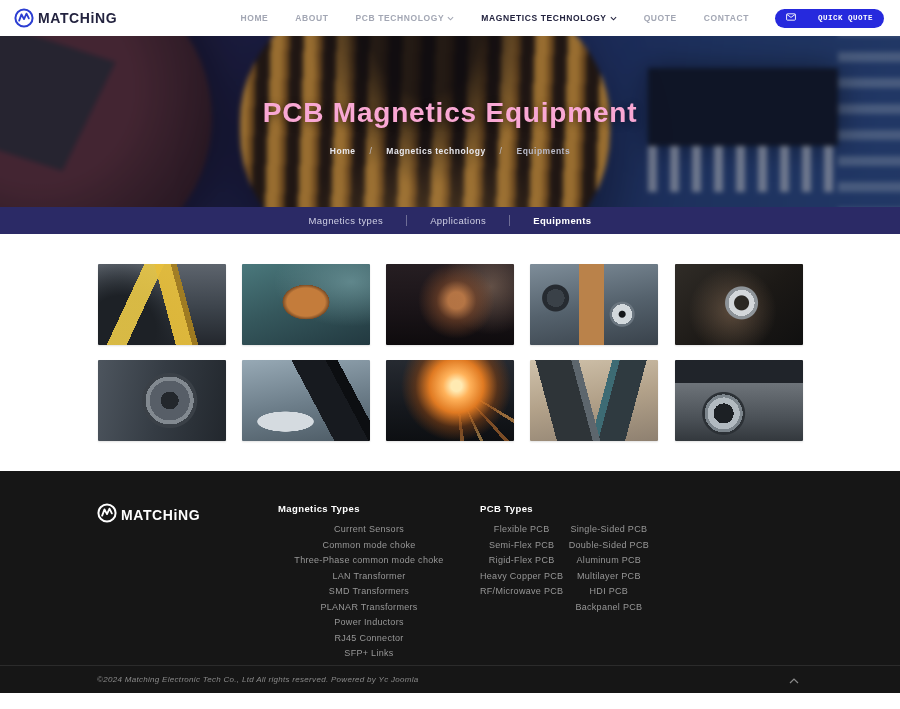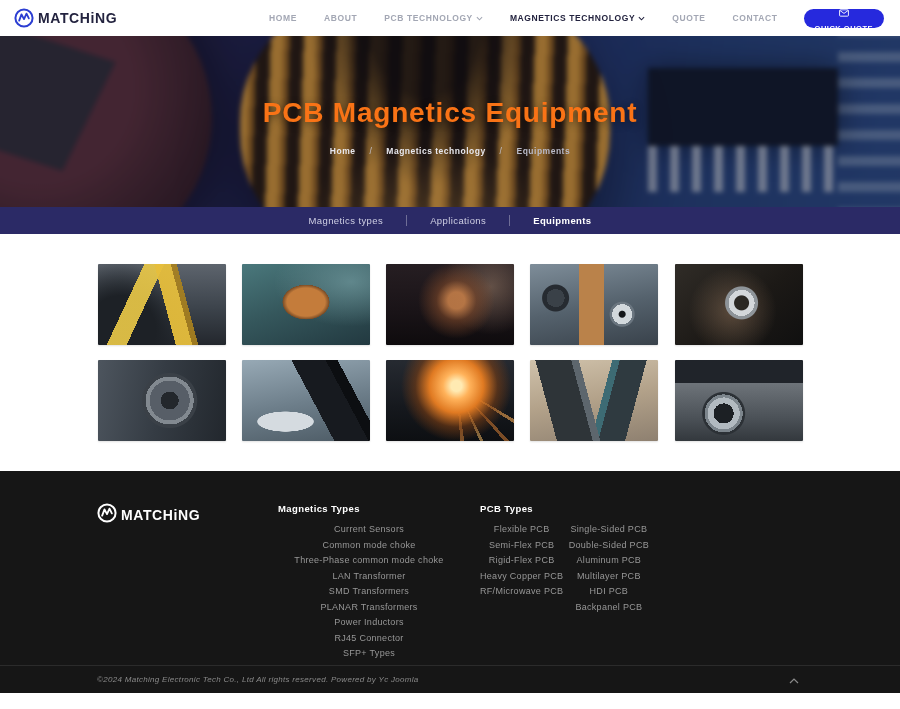--- a/index.html
+++ b/index.html
@@ -17,25 +17,24 @@
   }
   .logo { display:flex; align-items:center; gap:4px; }
   .logo svg { display:block; }
   .logo-text { font-size:14px; font-weight:bold; color:#23233f; letter-spacing:.6px; }
   .main-nav { display:flex; align-items:center; gap:27px; margin-left:auto; margin-right:26px; }
   .nav-item { display:flex; align-items:center; gap:3px; font-size:8.5px; letter-spacing:.6px;
     color:#a3a7b4; font-weight:bold; }
   .nav-item.active { color:#23233f; }
   .nav-item svg { margin-top:1px; }
   .quote-btn {
-    display:flex; align-items:center; gap:5px; background:#2629dd; color:#fff;
+    display:flex; align-items:center; gap:22px; background:#2629dd; color:#fff;
     border:none; border-radius:10px; height:19px; padding:0 11px;
     font-size:7.5px; font-weight:bold; letter-spacing:.5px; cursor:pointer;
-    font-family:Liberation Sans, sans-serif;
-    flex-direction:column;
+    font-family:Liberation Mono, monospace;
   }
 
   
   .hero { position:relative; height:171px; overflow:hidden; background:#1e2342; }
   .hero-art { position:absolute; inset:-8px; filter:blur(2.5px) saturate(1.05); }
   .pcb-bg { position:absolute; inset:0;
     background:linear-gradient(100deg,#241a28 0%,#20224a 28%,#203064 55%,#264377 78%,#2c4c82 100%); }
   .capacitor { position:absolute; left:-80px; top:-60px; width:300px; height:300px; border-radius:50%;
     background:radial-gradient(circle at 42% 40%, #5a3038 0 38%, #3a2026 68%, #221217 100%);
     box-shadow:0 0 60px rgba(0,0,0,.6); }
@@ -51,21 +50,21 @@
     background:radial-gradient(ellipse, rgba(255,190,90,.30), transparent 70%); }
   .chip { position:absolute; right:70px; top:40px; width:190px; height:78px; background:#101826;
     box-shadow:0 0 30px rgba(0,0,0,.5); }
   .chip-pins { position:absolute; right:70px; top:118px; width:190px; height:46px;
     background:repeating-linear-gradient(90deg, #b9c2cf 0 9px, rgba(0,0,0,0) 9px 22px); opacity:.8; }
   .pcb-pads { position:absolute; right:-10px; top:-10px; width:80px; height:200px;
     background:repeating-linear-gradient(0deg, #9fb4cc 0 10px, rgba(0,0,0,0) 10px 26px); opacity:.5; }
   .hero-overlay { position:absolute; inset:0; background:rgba(17,16,38,.32); }
   .hero-content { position:relative; z-index:2; height:100%; display:flex; flex-direction:column;
     align-items:center; justify-content:center; padding-top:10px; }
-  .hero-title { color:#f97316; font-size:28px; font-weight:bold; letter-spacing:.8px;
+  .hero-title { color:#f9a8d4; font-size:28px; font-weight:bold; letter-spacing:.8px;
     text-shadow:0 2px 8px rgba(0,0,0,.45); }
   .breadcrumb { display:flex; align-items:center; gap:14px; margin-top:17px; font-size:8.5px;
     letter-spacing:.5px; }
   .crumb { color:#e8e8ee; font-weight:bold; }
   .crumb-sep { color:#c3c3cf; }
   .crumb.current { color:#b9bac8; }
 
   
   .tabbar { height:27px; background:#2b2a66; display:flex; align-items:center; justify-content:center; }
   .tab { font-size:9.5px; letter-spacing:.4px; color:#cfcfe4; padding:0 23px; line-height:27px; }
@@ -262,21 +261,21 @@
     <div class="f-col-mag">
       <div class="f-heading">Magnetics Types</div>
       <a class="f-link">Current Sensors</a>
       <a class="f-link">Common mode choke</a>
       <a class="f-link">Three-Phase common mode choke</a>
       <a class="f-link">LAN Transformer</a>
       <a class="f-link">SMD Transformers</a>
       <a class="f-link">PLANAR Transformers</a>
       <a class="f-link">Power Inductors</a>
       <a class="f-link">RJ45 Connector</a>
-      <a class="f-link">SFP+ Types</a>
+      <a class="f-link">SFP+ Links</a>
     </div>
 
     <div class="f-col-pcb">
       <div class="f-heading">PCB Types</div>
       <div class="pcb-cols">
         <div class="sub sub2">
           <a class="f-link">Flexible PCB</a>
           <a class="f-link">Semi-Flex PCB</a>
           <a class="f-link">Rigid-Flex PCB</a>
           <a class="f-link">Heavy Copper PCB</a>

